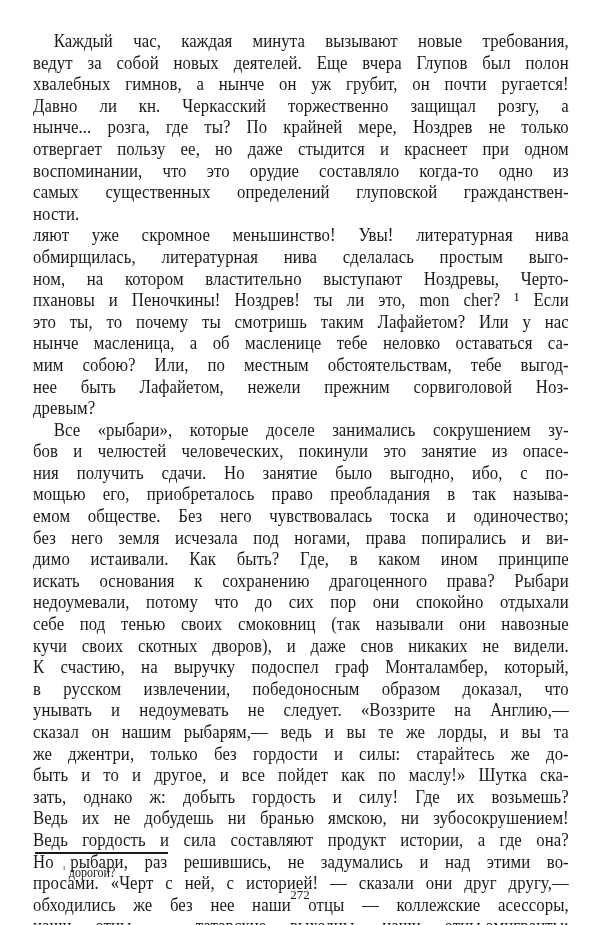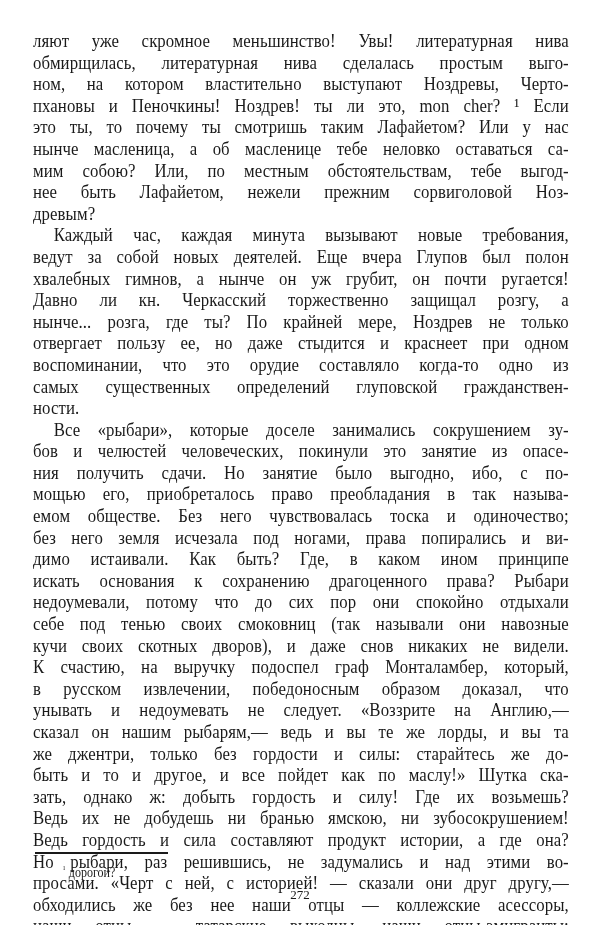--- a/index.html
+++ b/index.html
@@ -73,41 +73,41 @@
       font-size: 13px;
       line-height: 18px;
     }
   </style>
 </head>
 <body>
 
 <div class="page">
 
   <div>
+    <span class="line indent">Каждый час, каждая минута вызывают новые требования,</span>
+    <span class="line">ведут за собой новых деятелей. Еще вчера Глупов был полон</span>
+    <span class="line">хвалебных гимнов, а нынче он уж грубит, он почти ругается!</span>
+    <span class="line">Давно ли кн. Черкасский торжественно защищал розгу, а</span>
+    <span class="line">нынче... розга, где ты? По крайней мере, Ноздрев не только</span>
+    <span class="line">отвергает пользу ее, но даже стыдится и краснеет при одном</span>
+    <span class="line">воспоминании, что это орудие составляло когда-то одно из</span>
+    <span class="line">самых существенных определений глуповской гражданствен-</span>
+    <span class="line last">ности.</span>
+  </div>
+
+  <div>
     <span class="line">ляют уже скромное меньшинство! Увы! литературная нива</span>
     <span class="line">обмирщилась, литературная нива сделалась простым выго-</span>
     <span class="line">ном, на котором властительно выступают Ноздревы, Черто-</span>
     <span class="line">пхановы и Пеночкины! Ноздрев! ты ли это, mon cher? ¹ Если</span>
     <span class="line">это ты, то почему ты смотришь таким Лафайетом? Или у нас</span>
     <span class="line">нынче масленица, а об масленице тебе неловко оставаться са-</span>
     <span class="line">мим собою? Или, по местным обстоятельствам, тебе выгод-</span>
     <span class="line">нее быть Лафайетом, нежели прежним сорвиголовой Ноз-</span>
     <span class="line last">древым?</span>
-  </div>
-
-  <div>
-    <span class="line indent">Каждый час, каждая минута вызывают новые требования,</span>
-    <span class="line">ведут за собой новых деятелей. Еще вчера Глупов был полон</span>
-    <span class="line">хвалебных гимнов, а нынче он уж грубит, он почти ругается!</span>
-    <span class="line">Давно ли кн. Черкасский торжественно защищал розгу, а</span>
-    <span class="line">нынче... розга, где ты? По крайней мере, Ноздрев не только</span>
-    <span class="line">отвергает пользу ее, но даже стыдится и краснеет при одном</span>
-    <span class="line">воспоминании, что это орудие составляло когда-то одно из</span>
-    <span class="line">самых существенных определений глуповской гражданствен-</span>
-    <span class="line last">ности.</span>
   </div>
 
   <div>
     <span class="line indent">Все «рыбари», которые доселе занимались сокрушением зу-</span>
     <span class="line">бов и челюстей человеческих, покинули это занятие из опасе-</span>
     <span class="line">ния получить сдачи. Но занятие было выгодно, ибо, с по-</span>
     <span class="line">мощью его, приобреталось право преобладания в так называ-</span>
     <span class="line">емом обществе. Без него чувствовалась тоска и одиночество;</span>
     <span class="line">без него земля исчезала под ногами, права попирались и ви-</span>
     <span class="line">димо истаивали. Как быть? Где, в каком ином принципе</span>

